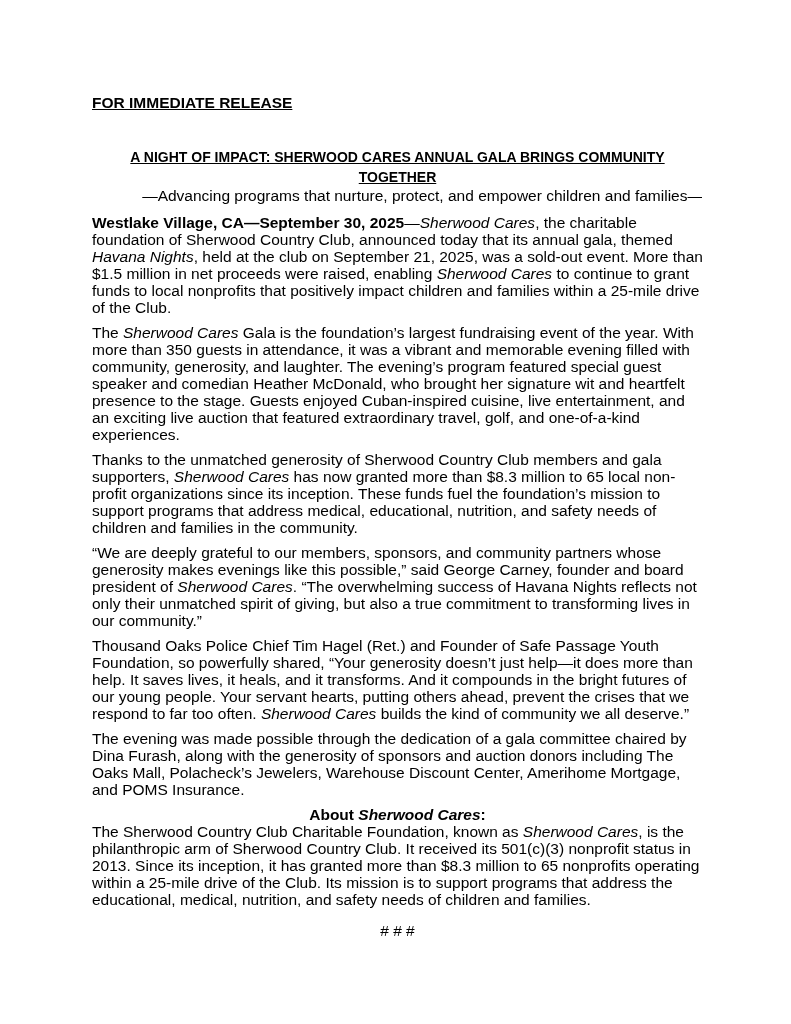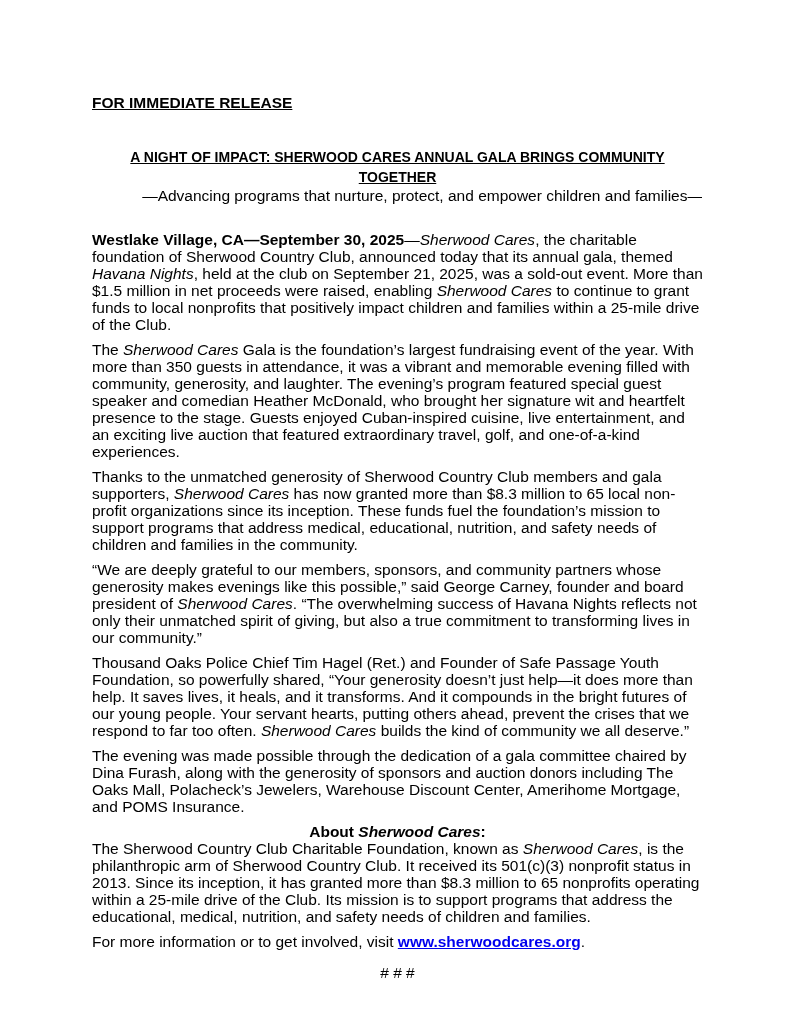--- a/index.html
+++ b/index.html
@@ -32,21 +32,21 @@
     line-height: 20px;
     font-weight: bold;
     text-decoration: underline;
     text-align: center;
   }
   .subheadline {
     font-size: 15.5px;
     line-height: 18px;
     text-align: right;
   }
-  .paragraphs { margin-top: 26px; }
+  .paragraphs { margin-top: 9px; }
   .para {
     font-size: 15.5px;
     line-height: 17px;
     margin-top: 8px;
     text-align: left;
   }
   .para.tight-after { margin-bottom: 0; text-align: center; }
   .para.tight-before { margin-top: 0; }
   .para.center { text-align: center; }
   .para.end-gap { margin-top: 14px; }
@@ -68,17 +68,16 @@
     <div class="subheadline">—Advancing programs that nurture, protect, and empower children and families—</div>
     <div class="paragraphs">
         <p class="para"><span class="b">Westlake Village, CA—September 30, 2025</span><span>—</span><span class="i">Sherwood Cares</span><span>, the charitable foundation of Sherwood Country Club, announced today that its annual gala, themed </span><span class="i">Havana Nights</span><span>, held at the club on September 21, 2025, was a sold-out event. More than $1.5 million in net proceeds were raised, enabling </span><span class="i">Sherwood Cares</span><span> to continue to grant funds to local nonprofits that positively impact children and families within a 25-mile drive of the Club.</span></p>
         <p class="para"><span>The </span><span class="i">Sherwood Cares</span><span> Gala is the foundation’s largest fundraising event of the year. With more than 350 guests in attendance, it was a vibrant and memorable evening filled with community, generosity, and laughter. The evening’s program featured special guest speaker and comedian Heather McDonald, who brought her signature wit and heartfelt presence to the stage. Guests enjoyed Cuban-inspired cuisine, live entertainment, and an exciting live auction that featured extraordinary travel, golf, and one-of-a-kind experiences.</span></p>
         <p class="para"><span>Thanks to the unmatched generosity of Sherwood Country Club members and gala supporters, </span><span class="i">Sherwood Cares</span><span> has now granted more than $8.3 million to 65 local non-profit organizations since its inception. These funds fuel the foundation’s mission to support programs that address medical, educational, nutrition, and safety needs of children and families in the community.</span></p>
         <p class="para"><span>“We are deeply grateful to our members, sponsors, and community partners whose generosity makes evenings like this possible,” said George Carney, founder and board president of </span><span class="i">Sherwood Cares</span><span>. “The overwhelming success of Havana Nights reflects not only their unmatched spirit of giving, but also a true commitment to transforming lives in our community.”</span></p>
         <p class="para"><span>Thousand Oaks Police Chief Tim Hagel (Ret.) and Founder of Safe Passage Youth Foundation, so powerfully shared, “Your generosity doesn’t just help—it does more than help. It saves lives, it heals, and it transforms. And it compounds in the bright futures of our young people. Your servant hearts, putting others ahead, prevent the crises that we respond to far too often. </span><span class="i">Sherwood Cares</span><span> builds the kind of community we all deserve.”</span></p>
         <p class="para"><span>The evening was made possible through the dedication of a gala committee chaired by Dina Furash, along with the generosity of sponsors and auction donors including The Oaks Mall, Polacheck’s Jewelers, Warehouse Discount Center, Amerihome Mortgage, and POMS Insurance.</span></p>
         <p class="para tight-after"><span class="b">About </span><span class="b i">Sherwood Cares</span><span class="b">:</span></p>
         <p class="para tight-before"><span>The Sherwood Country Club Charitable Foundation, known as </span><span class="i">Sherwood Cares</span><span>, is the philanthropic arm of Sherwood Country Club. It received its 501(c)(3) nonprofit status in 2013. Since its inception, it has granted more than $8.3 million to 65 nonprofits operating within a 25-mile drive of the Club. Its mission is to support programs that address the educational, medical, nutrition, and safety needs of children and families.</span></p>
-        <p class="para"><span>For more information or to get involved, visit </span><a href="#" class="link" style="color: rgb(0, 0, 238);">www.sherwoodcares.org</a><span>.</span></p>
         <p class="para center end-gap"><span># # #</span></p>
       </div>
   </div>
 </div>
 
 </body></html>

